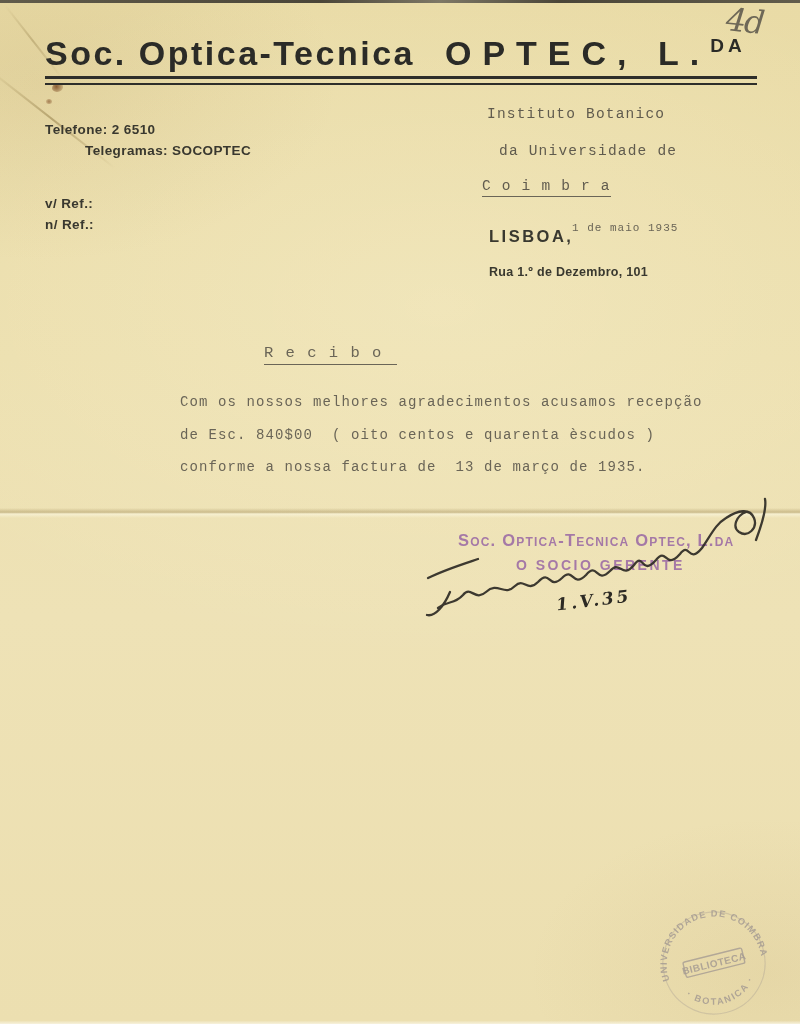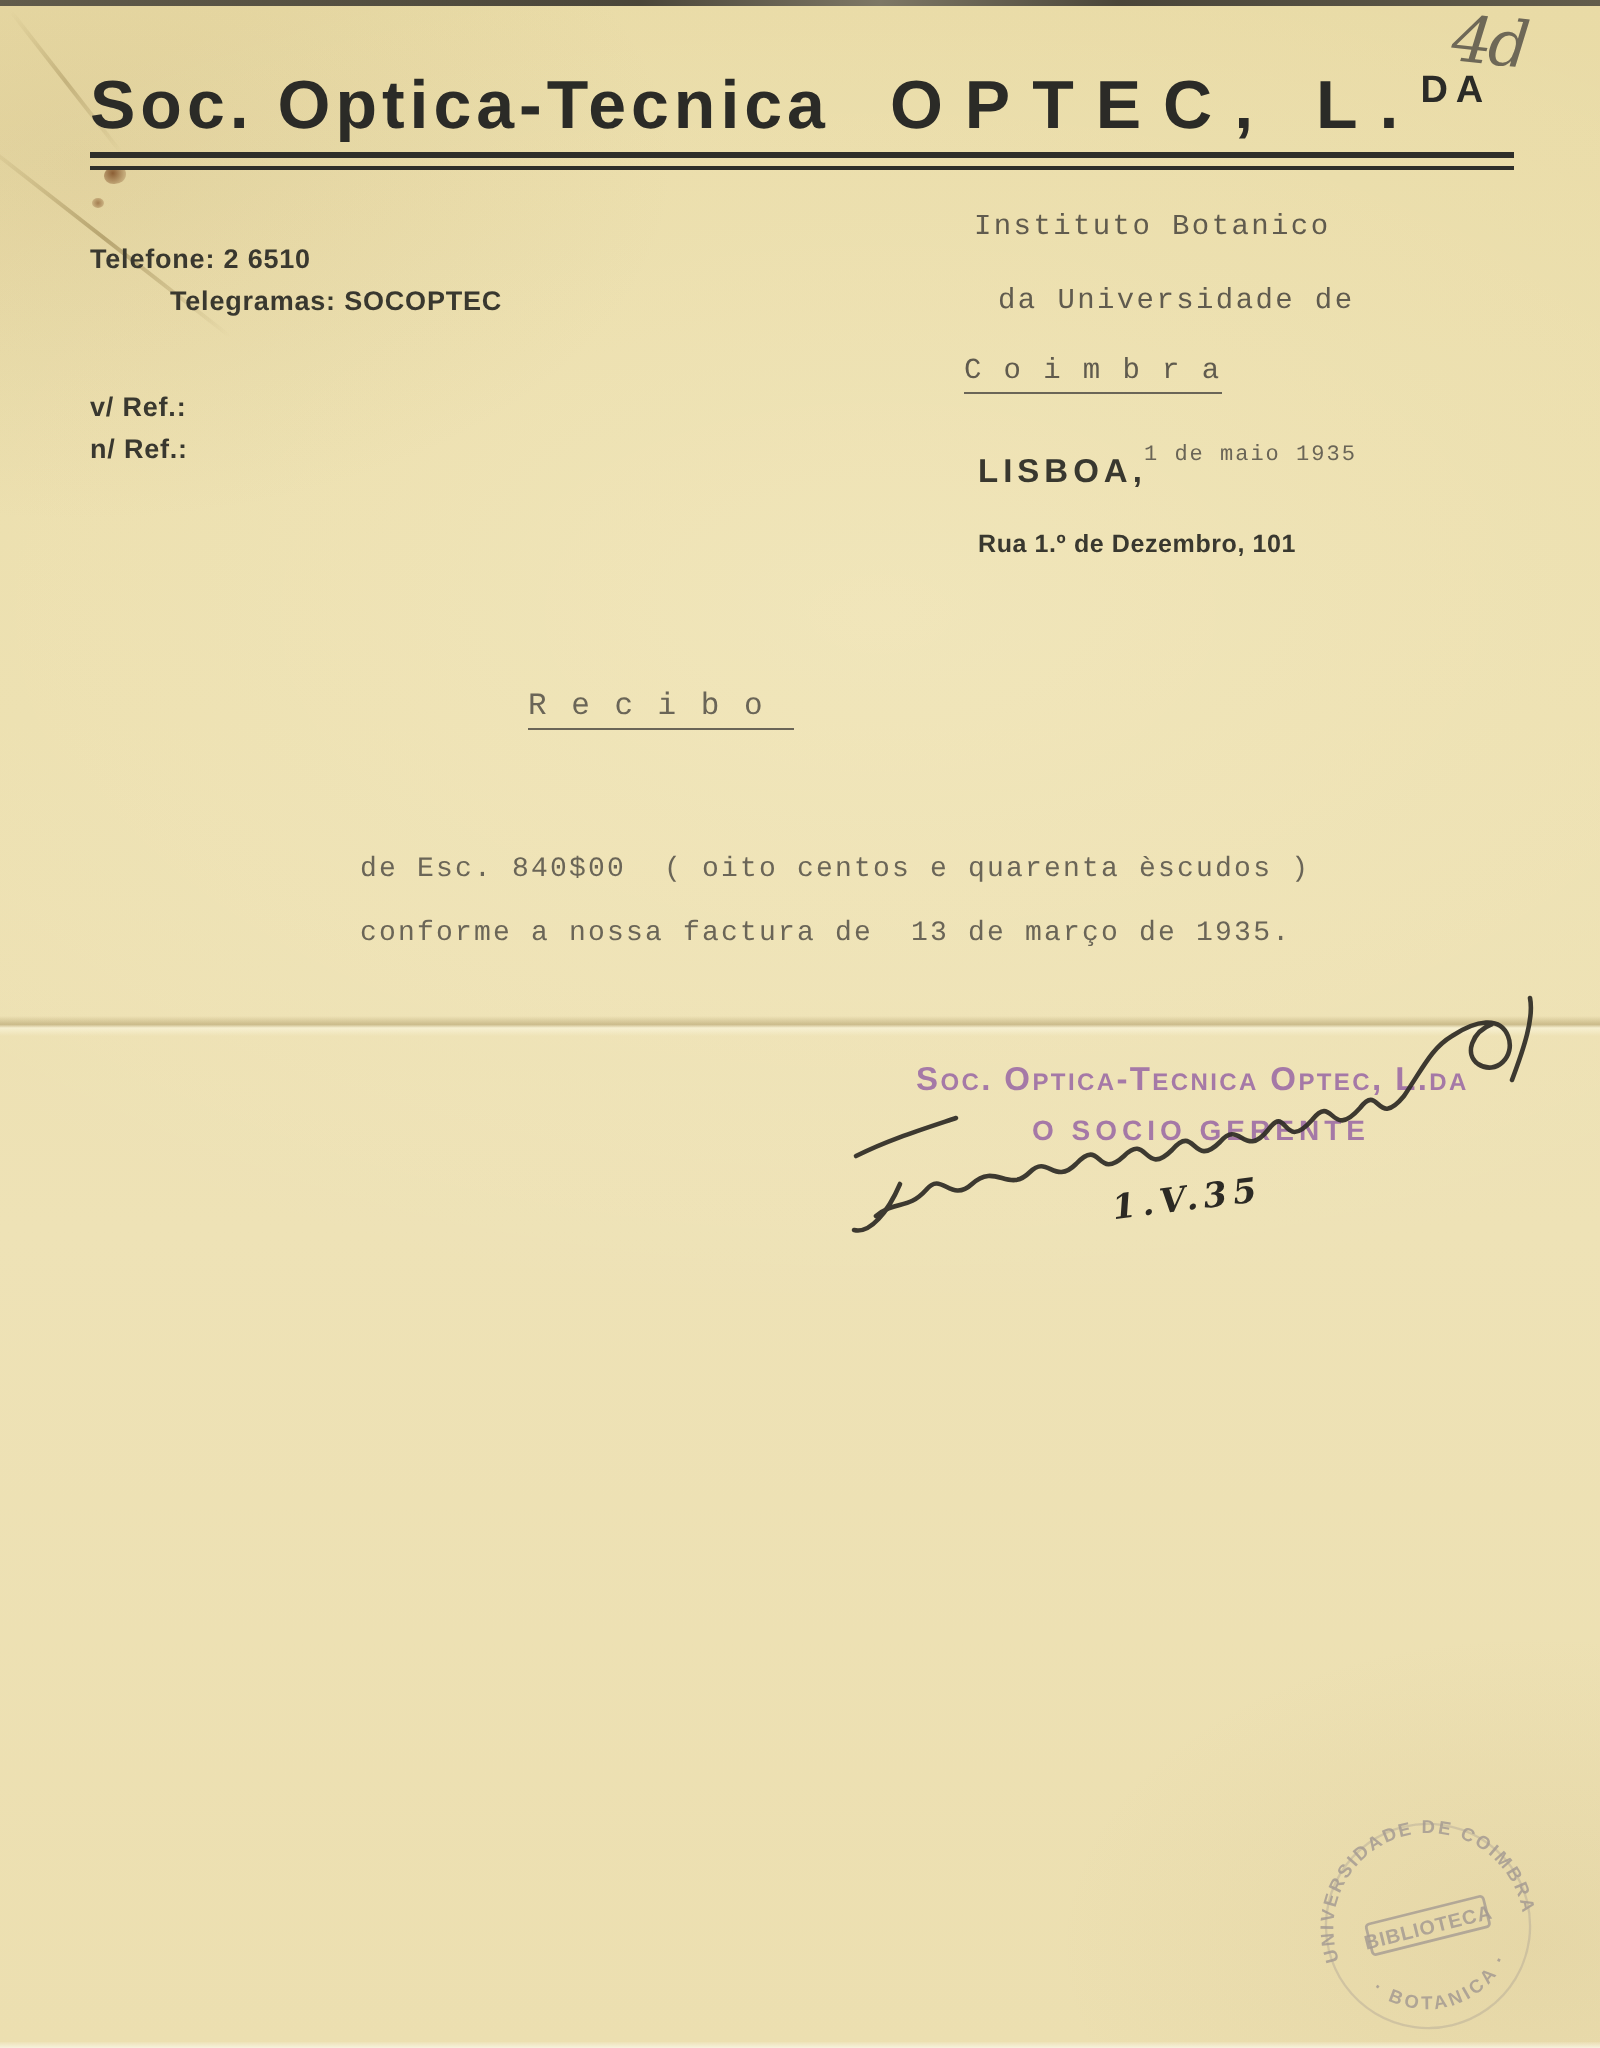--- a/index.html
+++ b/index.html
@@ -142,20 +142,21 @@
 
   <div class="abs tw tw-dark" style="left:487px; top:106px; font-size:14.5px; letter-spacing:1.2px;">Instituto Botanico</div>
   <div class="abs tw tw-dark" style="left:499px; top:143px; font-size:14.5px; letter-spacing:1.2px;">da Universidade de</div>
   <div class="abs tw tw-dark u" style="left:482px; top:178px; font-size:14.5px; letter-spacing:1.2px;">C o i m b r a</div>
 
   <div class="abs printed" style="left:489px; top:227px; font-size:16.5px; letter-spacing:2.5px;">LISBOA,</div>
   <div class="abs tw" style="left:572px; top:222px; font-size:11px; letter-spacing:1px;">1 de maio 1935</div>
   <div class="abs printed" style="left:489px; top:250px; font-size:12.5px; letter-spacing:.3px;margin-top:15px;">Rua 1.º de Dezembro, 101</div>
 
   <div class="abs tw u" style="left:264px; top:344px; font-size:15.5px; letter-spacing:1.5px; padding-right:14px;text-align:center;">R e c i b o</div>
+  <div class="abs tw" style="left:180px; top:394px; font-size:14px; letter-spacing:1.1px;">Com os nossos melhores agradecimentos acusamos recepção</div>
   <div class="abs tw" style="left:180px; top:427px; font-size:14px; letter-spacing:1.1px;">de Esc. 840$00  ( oito centos e quarenta èscudos )</div>
   <div class="abs tw" style="left:180px; top:459px; font-size:14px; letter-spacing:1.1px;">conforme a nossa factura de  13 de março de 1935.</div>
 
   <div class="abs ink-stamp ink1" style="left:458px; top:531px;">Soc. Optica-Tecnica Optec, L.da</div>
   <div class="abs ink-stamp ink2" style="left:516px; top:557px;">O SOCIO GERENTE</div>
 
   <div class="abs hand-date">1.V.35</div>
 
   <svg class="abs signature-svg" width="355" height="130" viewBox="0 0 355 130">
     <g fill="none" stroke="#2e2b25" stroke-width="2.3" stroke-linecap="round" opacity=".92">

